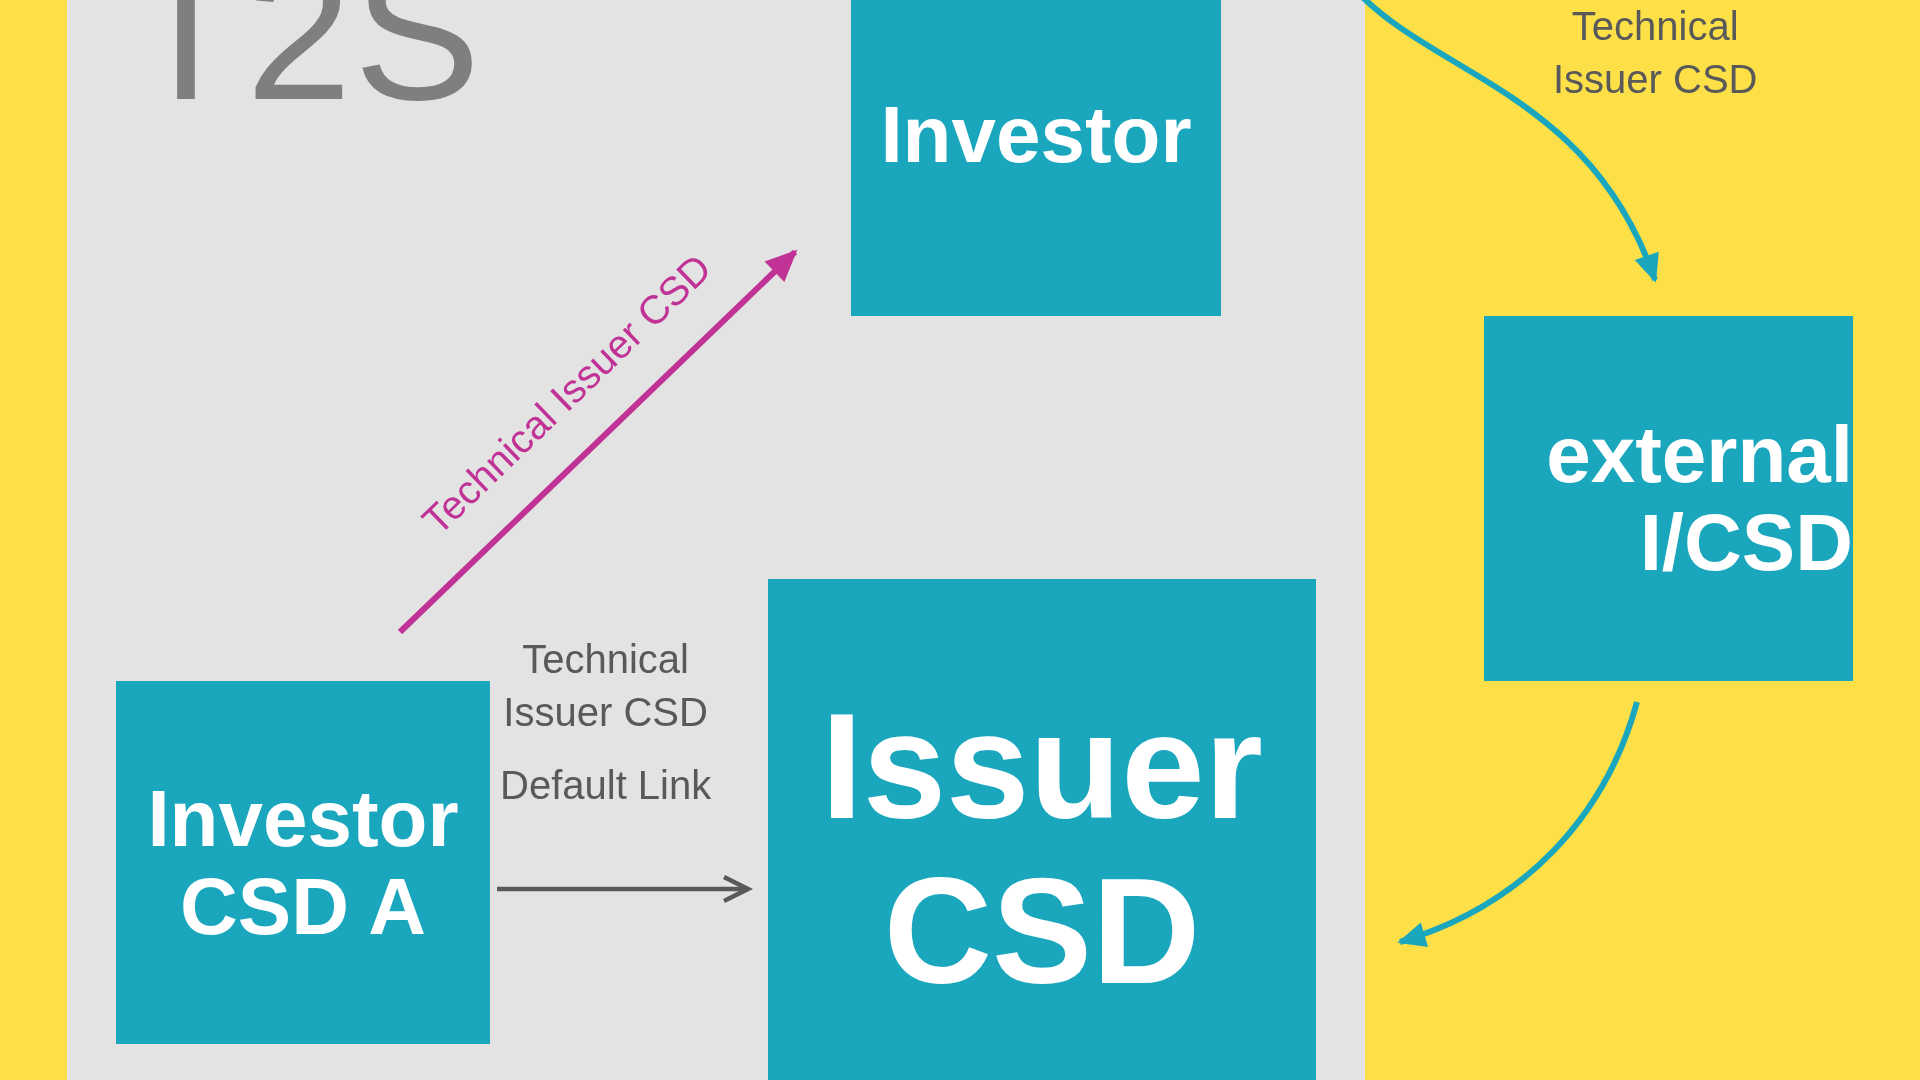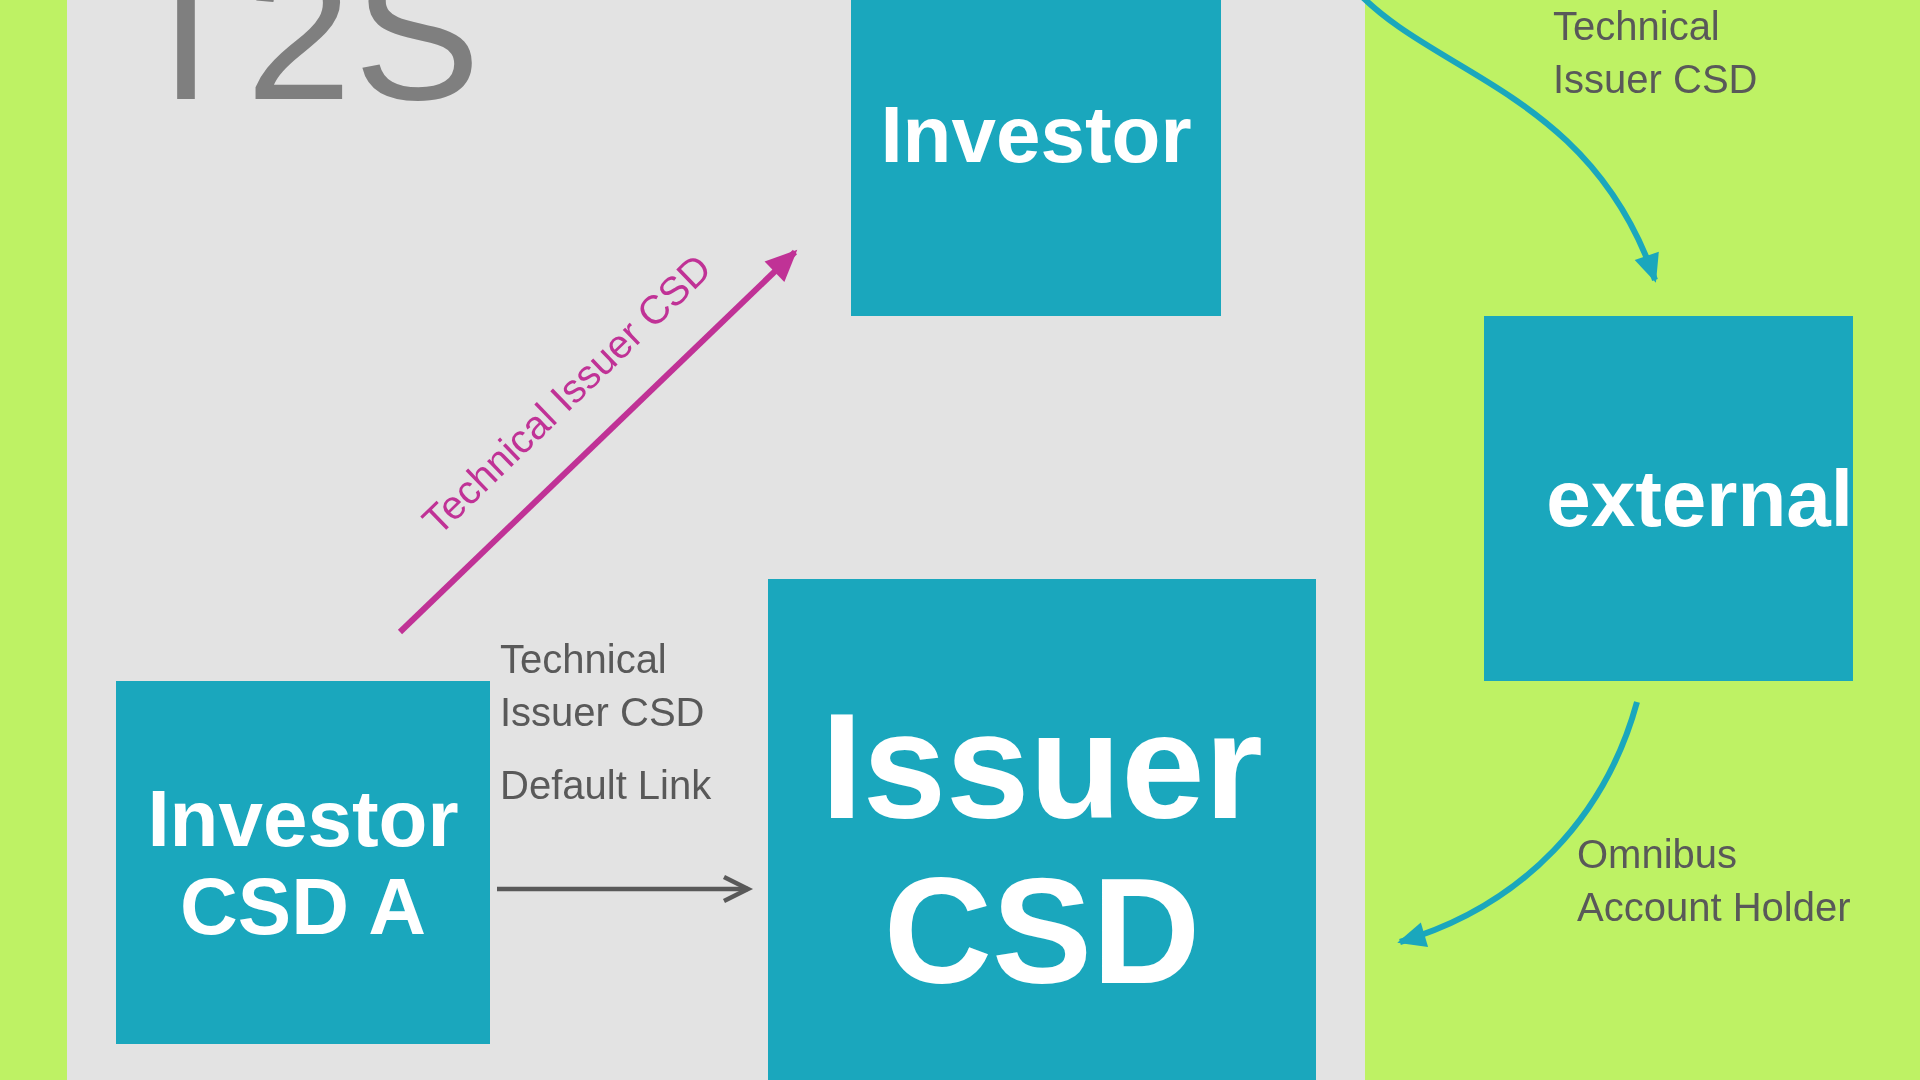--- a/index.html
+++ b/index.html
@@ -1,21 +1,21 @@
 <!DOCTYPE html>
 <html style="--teal: #1aa7bd; --magenta: #c03296; --bg-gray: #e3e3e3; --title-gray: #7f7f7f; --text-gray: #595959; --arrow-gray: #595959;"><head>
 <meta charset="utf-8">
 <style>
   html, body { margin: 0; padding: 0; background: #ffffff; }
   .stage {
     position: relative;
     width: 1920px;
     height: 1080px;
     overflow: hidden;
-    background: #bef264;
+    background: #fde047;
     font-family: "Liberation Sans", sans-serif;
   }
 
   
   .t2s-area {
     position: absolute;
     left: 67px;
     top: -140px;
     width: 1298px;
     height: 1450px;
@@ -66,21 +66,21 @@
   .mh-teal    { fill: var(--teal, #1aa7bd); }
   .mh-gray-open { fill: none; stroke: var(--arrow-gray, #595959); stroke-width: 1.5; }
 
   
   .note {
     position: absolute;
     font-size: 40px;
     line-height: 1.33;
     color: var(--text-gray, #595959);
   }
-  .note div { white-space: nowrap; }
+  .note div { white-space: nowrap; text-align: center; }
   .note-left     { left: 500px;  top: 633px; }
   .note-left .gap { margin-top: 20px; }
   .note-topright { left: 1553px; top: 0px; }
   .note-omnibus  { left: 1577px; top: 828px; }
 
   .diag-label {
     position: absolute;
     left: 307px;
     top: 372px;
     width: 520px;
@@ -131,33 +131,30 @@
     <div class="line">CSD A</div>
   </div>
 
   <div class="box box-issuer">
     <div class="line">Issuer</div>
     <div class="line">CSD</div>
   </div>
 
   <div class="box box-external">
     <div class="line">external</div>
+    <div class="line">I/CSD</div>
   </div>
 
   <div class="diag-label">Technical Issuer CSD</div>
 
   <div class="note note-left">
     <div>Technical</div>
     <div>Issuer CSD</div>
     <div class="gap">Default Link</div>
   </div>
 
   <div class="note note-topright">
     <div>Technical</div>
     <div>Issuer CSD</div>
   </div>
 
-  <div class="note note-omnibus">
-    <div>Omnibus</div>
-    <div>Account Holder</div>
-  </div>
 
 </div>
 
 </body></html>

